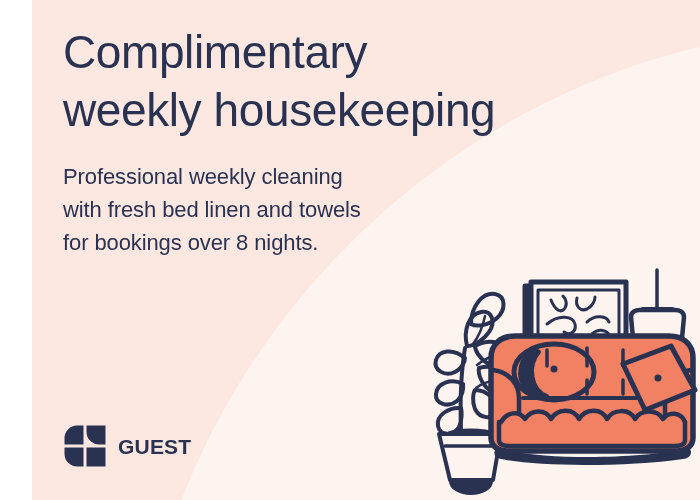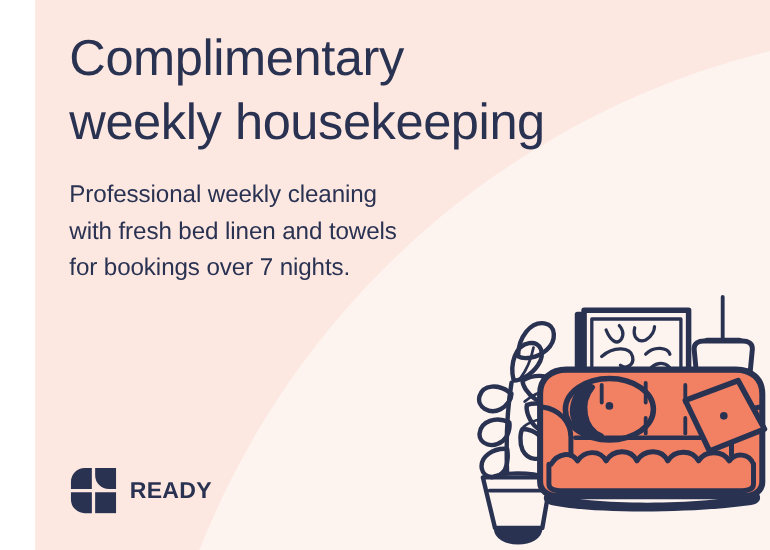--- a/index.html
+++ b/index.html
@@ -92,35 +92,35 @@
 
   <div class="bg-swoosh"></div>
 
   <div class="content">
 
     <div class="headline">Complimentary
 weekly housekeeping</div>
 
     <div class="subcopy">Professional weekly cleaning
 with fresh bed linen and towels
-for bookings over 7 nights.</div>
+for bookings over 8 nights.</div>
 
     <div class="logo">
       <svg class="logo-mark" viewBox="0 0 44 44">
 
         <path d="M14 1.5 H20.5 V20.5 H1.5 V14 A12.5 12.5 0 0 1 14 1.5 Z" fill="#2A3252"></path>
 
         <path d="M23.5 1.5 H42.5 V20.5 H36 A12.5 12.5 0 0 1 23.5 8 Z" fill="#2A3252"></path>
 
         <path d="M1.5 23.5 H20.5 V42.5 H14 A12.5 12.5 0 0 1 1.5 30 Z" fill="#2A3252"></path>
 
         <rect x="23.5" y="23.5" width="19" height="19" fill="#2A3252"></rect>
       </svg>
       <div class="logo-text">
-        <div>READY</div>
+        <div>GUEST</div>
       </div>
     </div>
 
     <div class="illustration">
       <svg viewBox="0 0 305 238">
         <g fill="none" stroke="#2A3252" stroke-width="4" stroke-linecap="round" stroke-linejoin="round">
 
           <g>
 
             <path d="M34 168 C33 140 34 110 38 86" stroke-width="4"></path>

